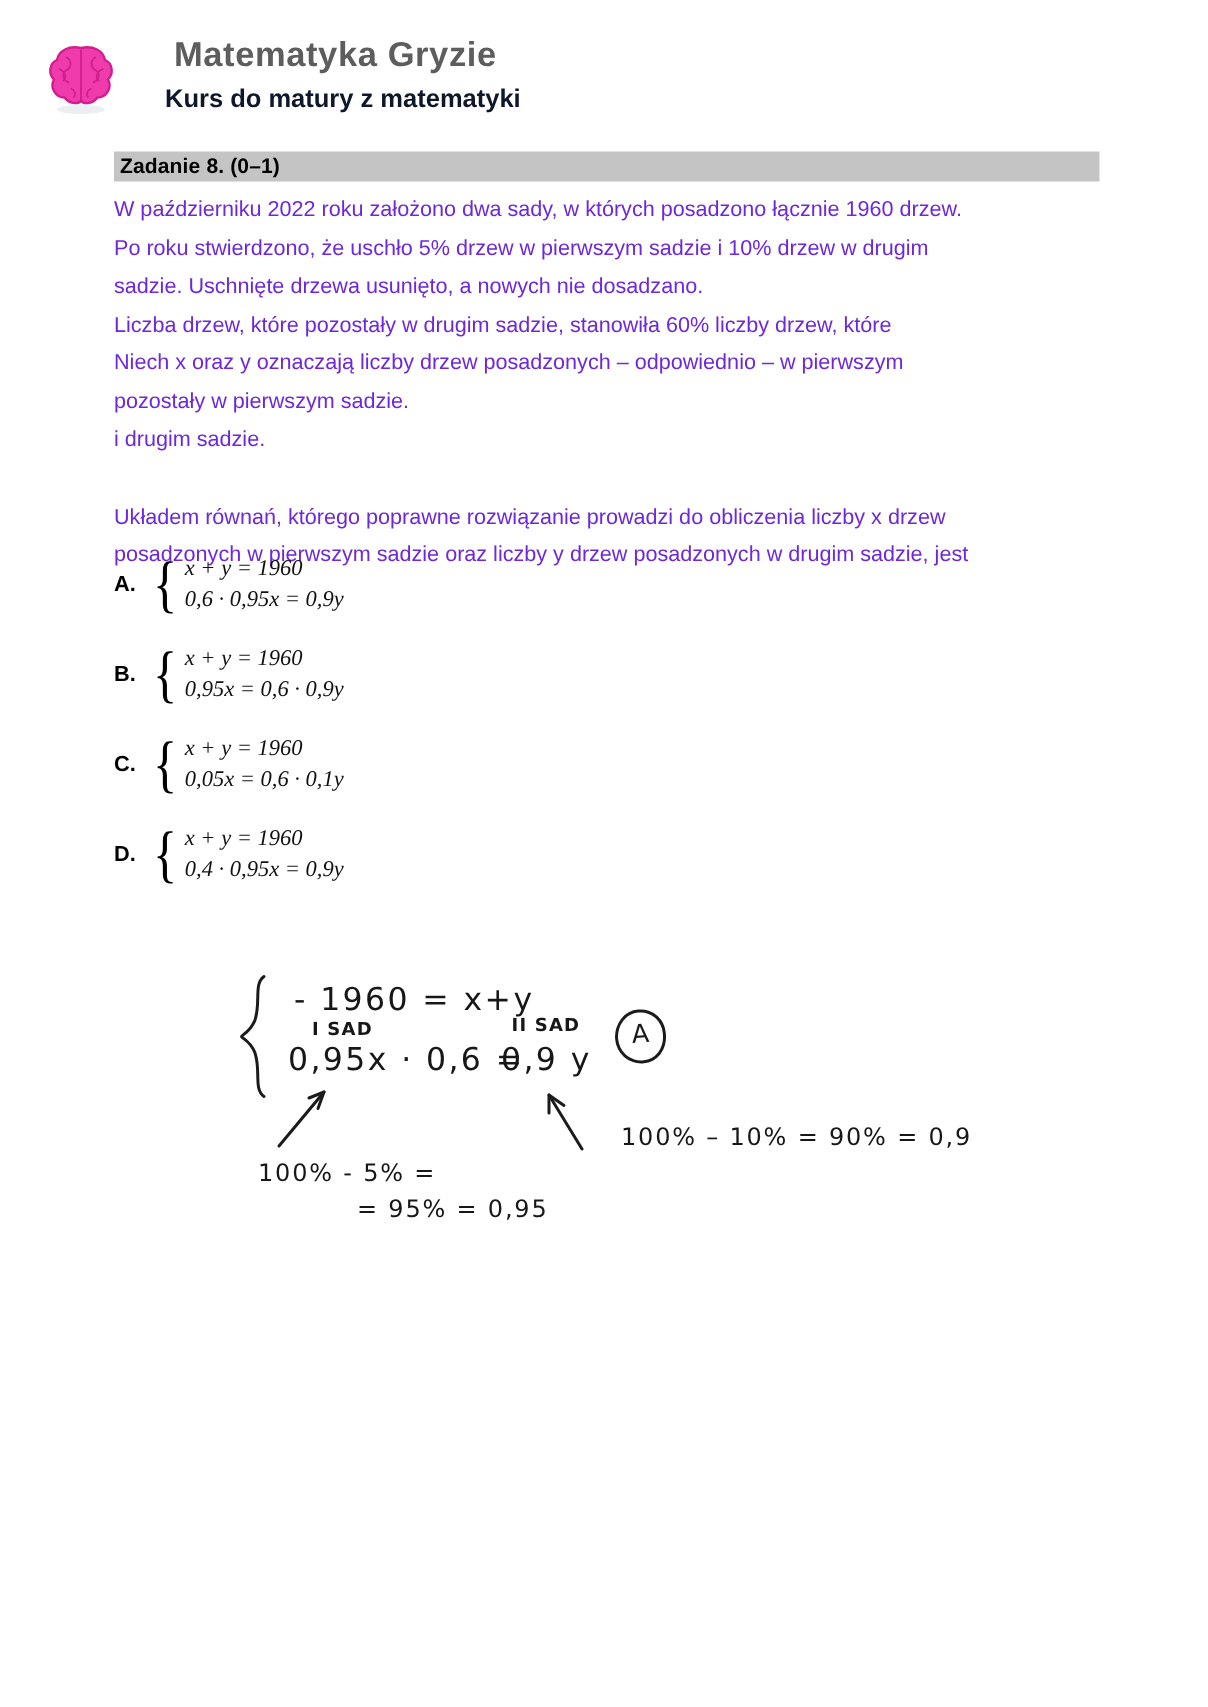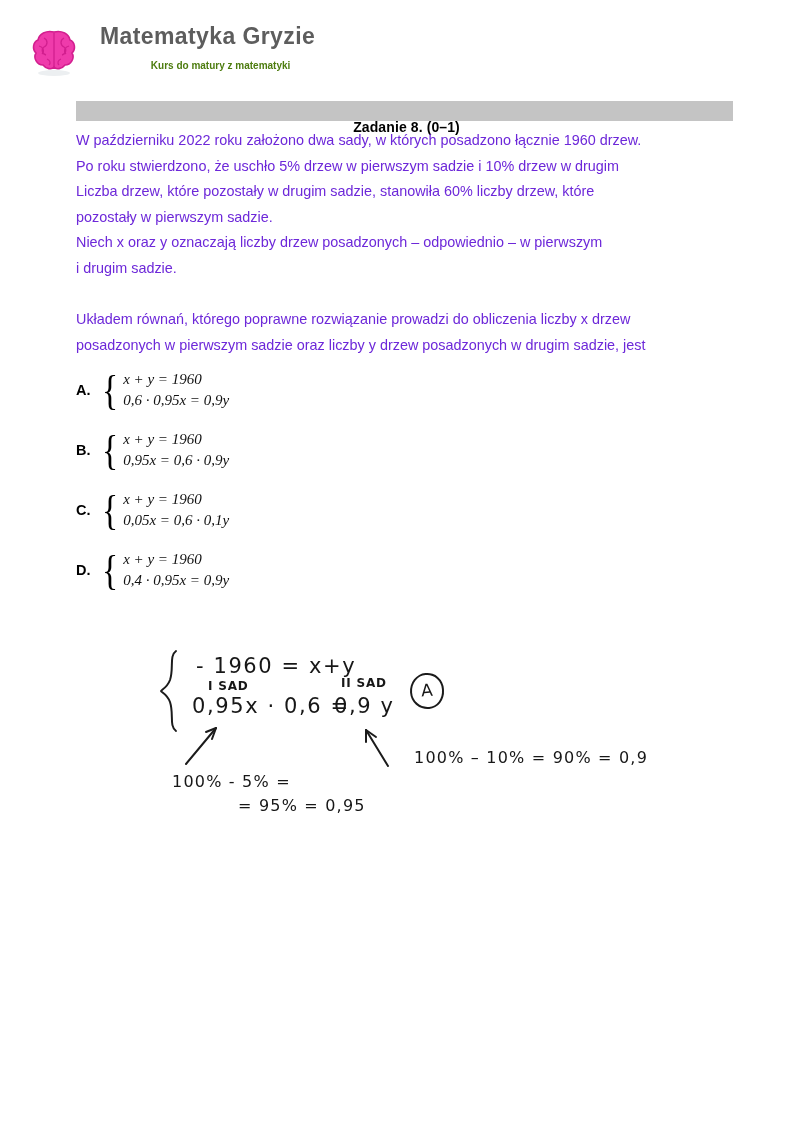--- a/index.html
+++ b/index.html
@@ -42,47 +42,46 @@
   }
   .brand-title {
     font-size: 23px;
     font-weight: bold;
     color: #5d5d5d;
     letter-spacing: 0.4px;
     line-height: 28px;
     white-space: nowrap;
   }
   .brand-sub {
-    font-size: 10px;
-    font-weight: bold;
-    color: #4d7c0f;
+    font-size: 17px;
+    font-weight: bold;
+    color: #0f172a;
     line-height: 20px;
     margin-top: 6px;
-    margin-left: 26px;
+    margin-left: 10px;
     white-space: nowrap;
   }
 
   
   .task {
     position: absolute;
     left: 76px;
     top: 101px;
     width: 660px;
   }
   .task-header {
     background: #c4c4c4;
     width: 657px;
     height: 20px;
     box-sizing: border-box;
-    padding: 18px 0 0 4px;
+    padding: 1px 0 0 4px;
     font-size: 14px;
     font-weight: bold;
     color: #000000;
     letter-spacing: 0.1px;
-    text-align: center;
   }
   .body-text {
     margin-top: 7px;
     font-size: 14.4px;
     line-height: 25.5px;
     color: #6d28d9;
   }
   .body-text p {
     margin: 0;
   }
@@ -198,23 +197,24 @@
       <div class="brand-sub">Kurs do matury z matematyki</div>
     </div>
   </div>
 
   <div class="task">
     <div class="task-header">Zadanie 8. (0–1)</div>
 
     <div class="body-text">
       <p>W październiku 2022 roku założono dwa sady, w których posadzono łącznie  1960  drzew.</p>
       <p>Po roku stwierdzono, że uschło  5%  drzew w pierwszym sadzie i  10%  drzew w drugim</p>
+      <p>sadzie. Uschnięte drzewa usunięto, a nowych nie dosadzano.</p>
       <p>Liczba drzew, które pozostały w drugim sadzie, stanowiła  60%  liczby drzew, które</p>
+      <p>Niech  x  oraz  y  oznaczają liczby drzew posadzonych – odpowiednio – w pierwszym</p>
       <p>pozostały w pierwszym sadzie.</p>
-      <p>Niech  x  oraz  y  oznaczają liczby drzew posadzonych – odpowiednio – w pierwszym</p>
       <p>i drugim sadzie.</p>
       <div class="para-gap"></div>
       <p>Układem równań, którego poprawne rozwiązanie prowadzi do obliczenia liczby  x  drzew</p>
       <p>posadzonych w pierwszym sadzie oraz liczby  y  drzew posadzonych w drugim sadzie, jest</p>
     </div>
   </div>
 
   <div class="options">
 
     <div class="option">

